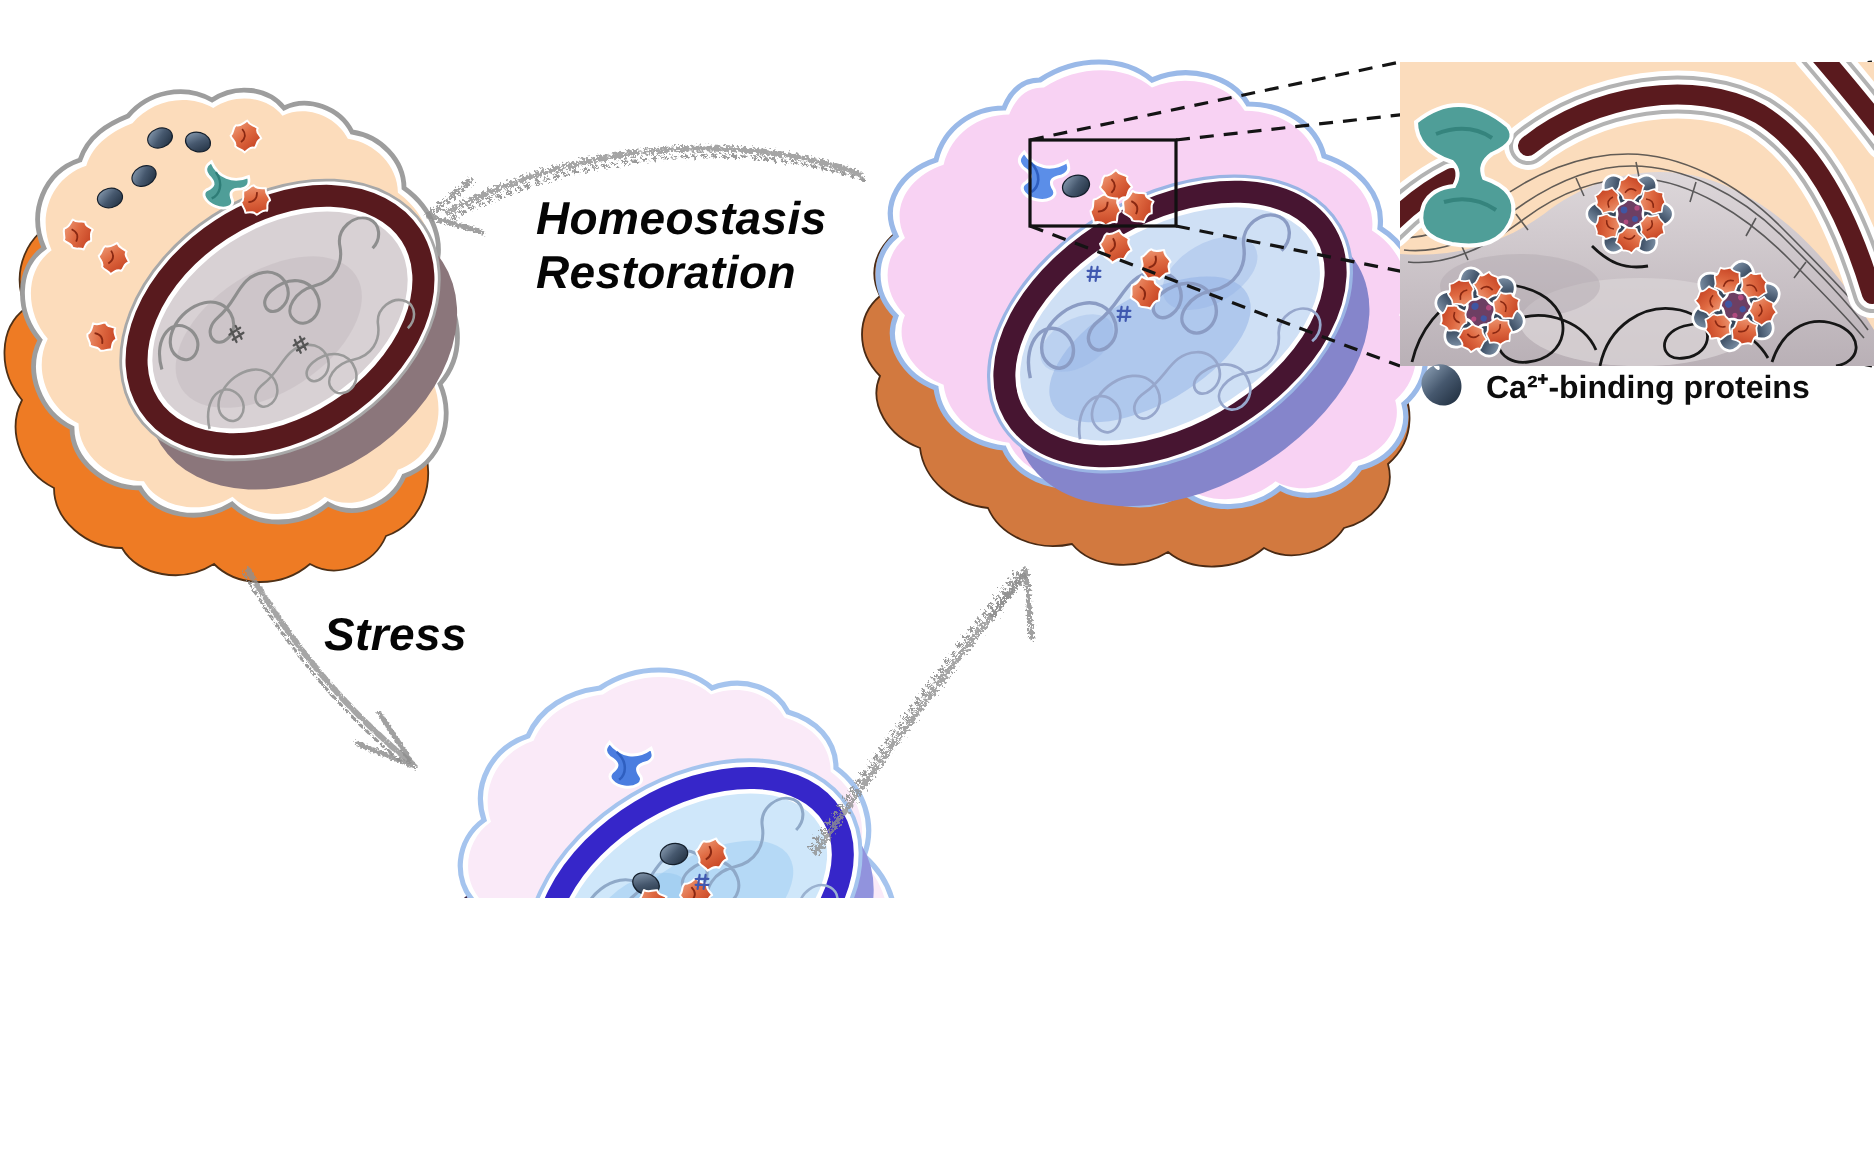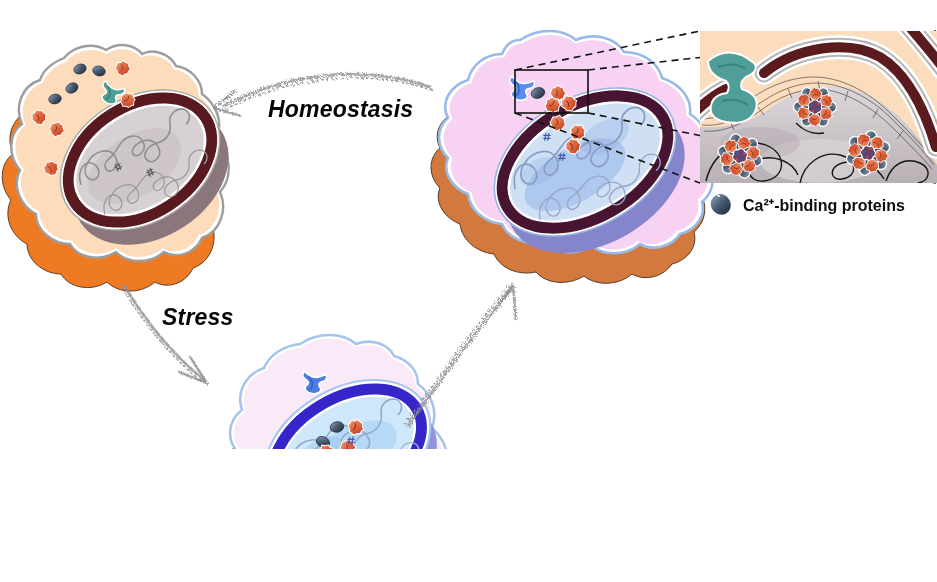--- a/index.html
+++ b/index.html
@@ -10,21 +10,21 @@
   .stage svg.art { position:absolute; left:0; top:0; }
   .flow-label {
     position:absolute; font-weight:bold; font-style:italic;
     font-size:23px; line-height:1.17; color:#050505; letter-spacing:0.2px;
     white-space:nowrap;
   }
   #label-homeostasis { left:268px; top:96px; }
   #label-stress      { left:162px; top:304px; }
   #label-ca-signals  { left:496px; top:353px; }
   .legend {
-    position:absolute; left:709px; top:192px;
+    position:absolute; left:709px; top:180px;
     display:flex; flex-direction:column; gap:9px;
   }
   .legend-row { display:flex; align-items:center; gap:9px; }
   .legend-label { font-weight:bold; font-size:16px; color:#0d0d0d; white-space:nowrap; }
 </style>
 </head>
 <body>
 
 <div class="stage">
 
@@ -247,20 +247,21 @@
       <path d="M 18,36 Q 34,30 46,38 M 22,70 Q 36,66 48,74" fill="none" stroke="#2e7d77" stroke-width="2" opacity="0.8"></path>
     </g>
     <use href="#cluster" transform="translate(115,76)"></use>
     <use href="#cluster" transform="translate(40,125) scale(1.05) rotate(15)"></use>
     <use href="#cluster" transform="translate(168,122) scale(1.05) rotate(-20)"></use>
   </g>
 </svg>
 
 <div class="flow-label" id="label-homeostasis">
   <div>Homeostasis</div>
+  <div>Restoration</div>
 </div>
 <div class="flow-label" id="label-stress">Stress</div>
 
 <div class="legend">
   <div class="legend-row">
     <svg width="25" height="25" viewBox="-13 -13 26 26">
       <defs>
         <linearGradient id="lgCa" x1="0" y1="0" x2="1" y2="1">
           <stop offset="0" stop-color="#94a8bd"></stop>
               <stop offset="0.5" stop-color="#46586e"></stop>

